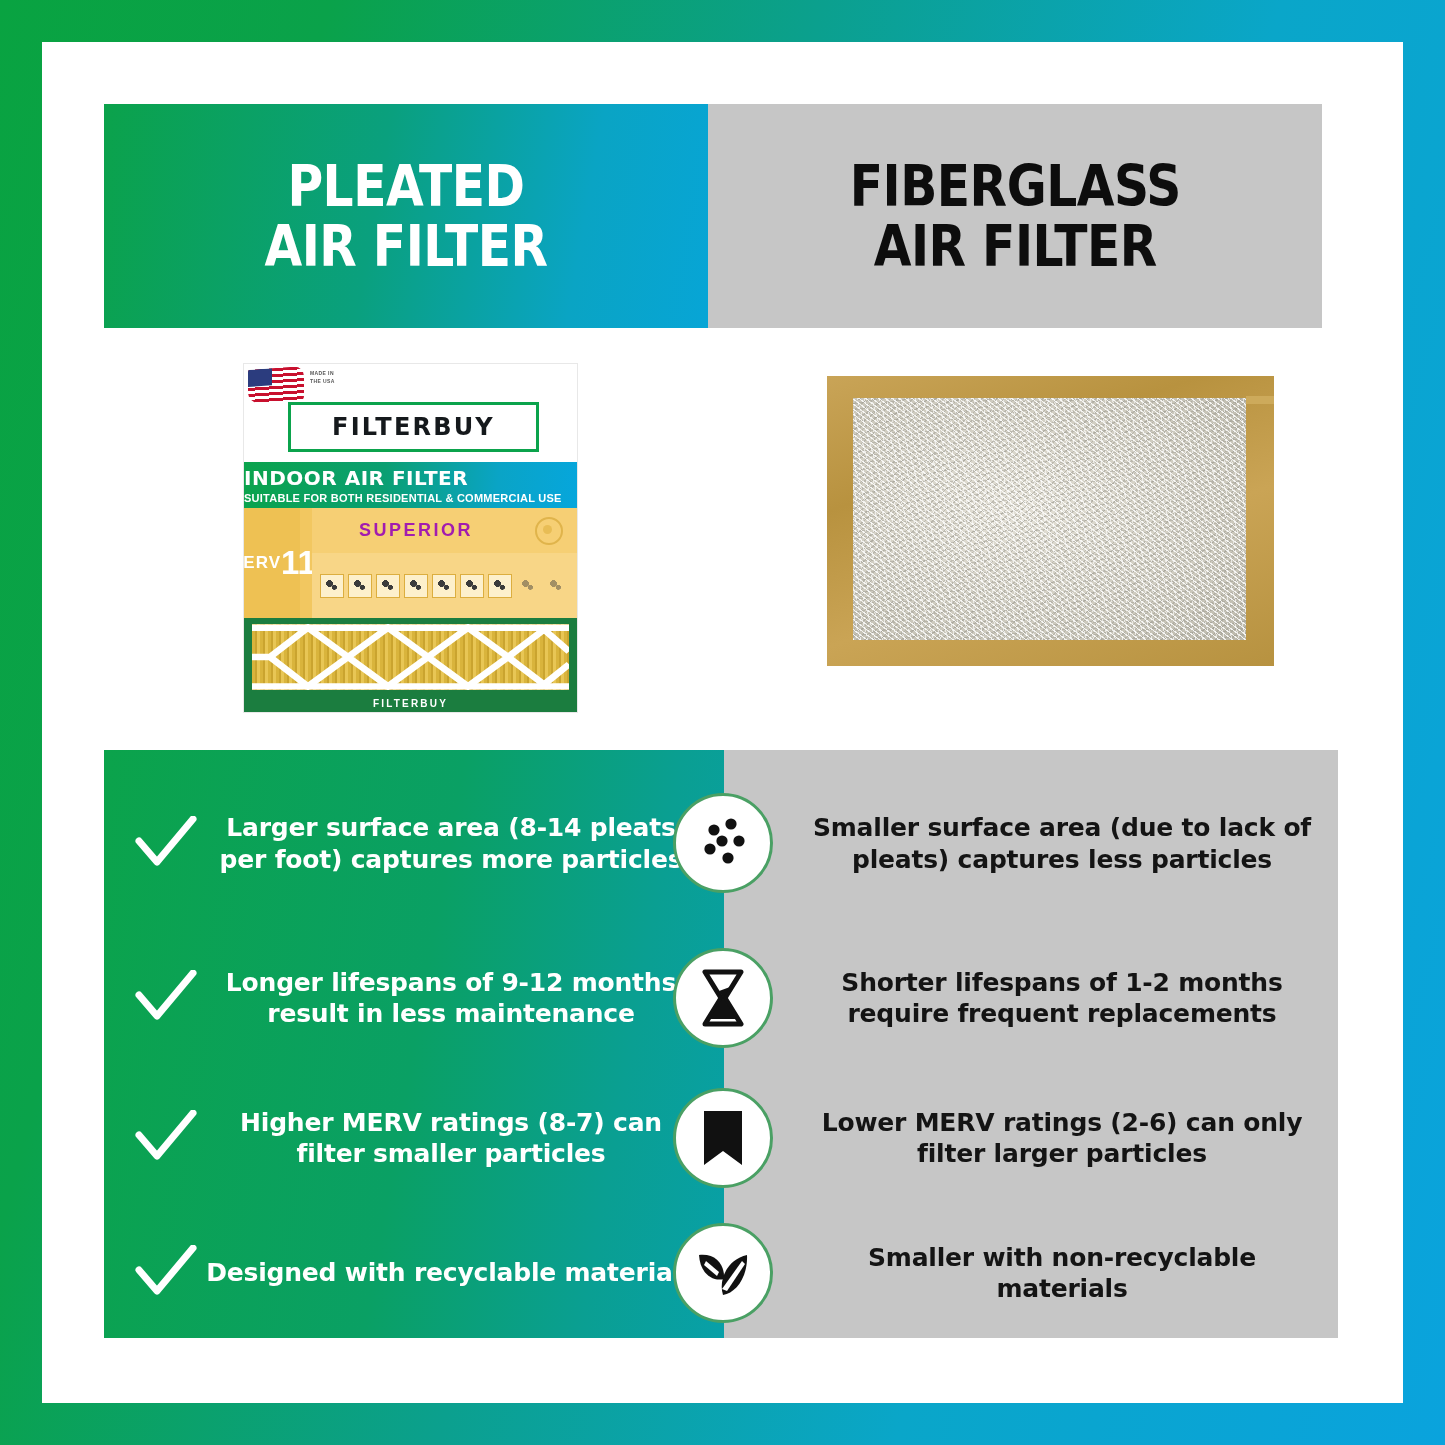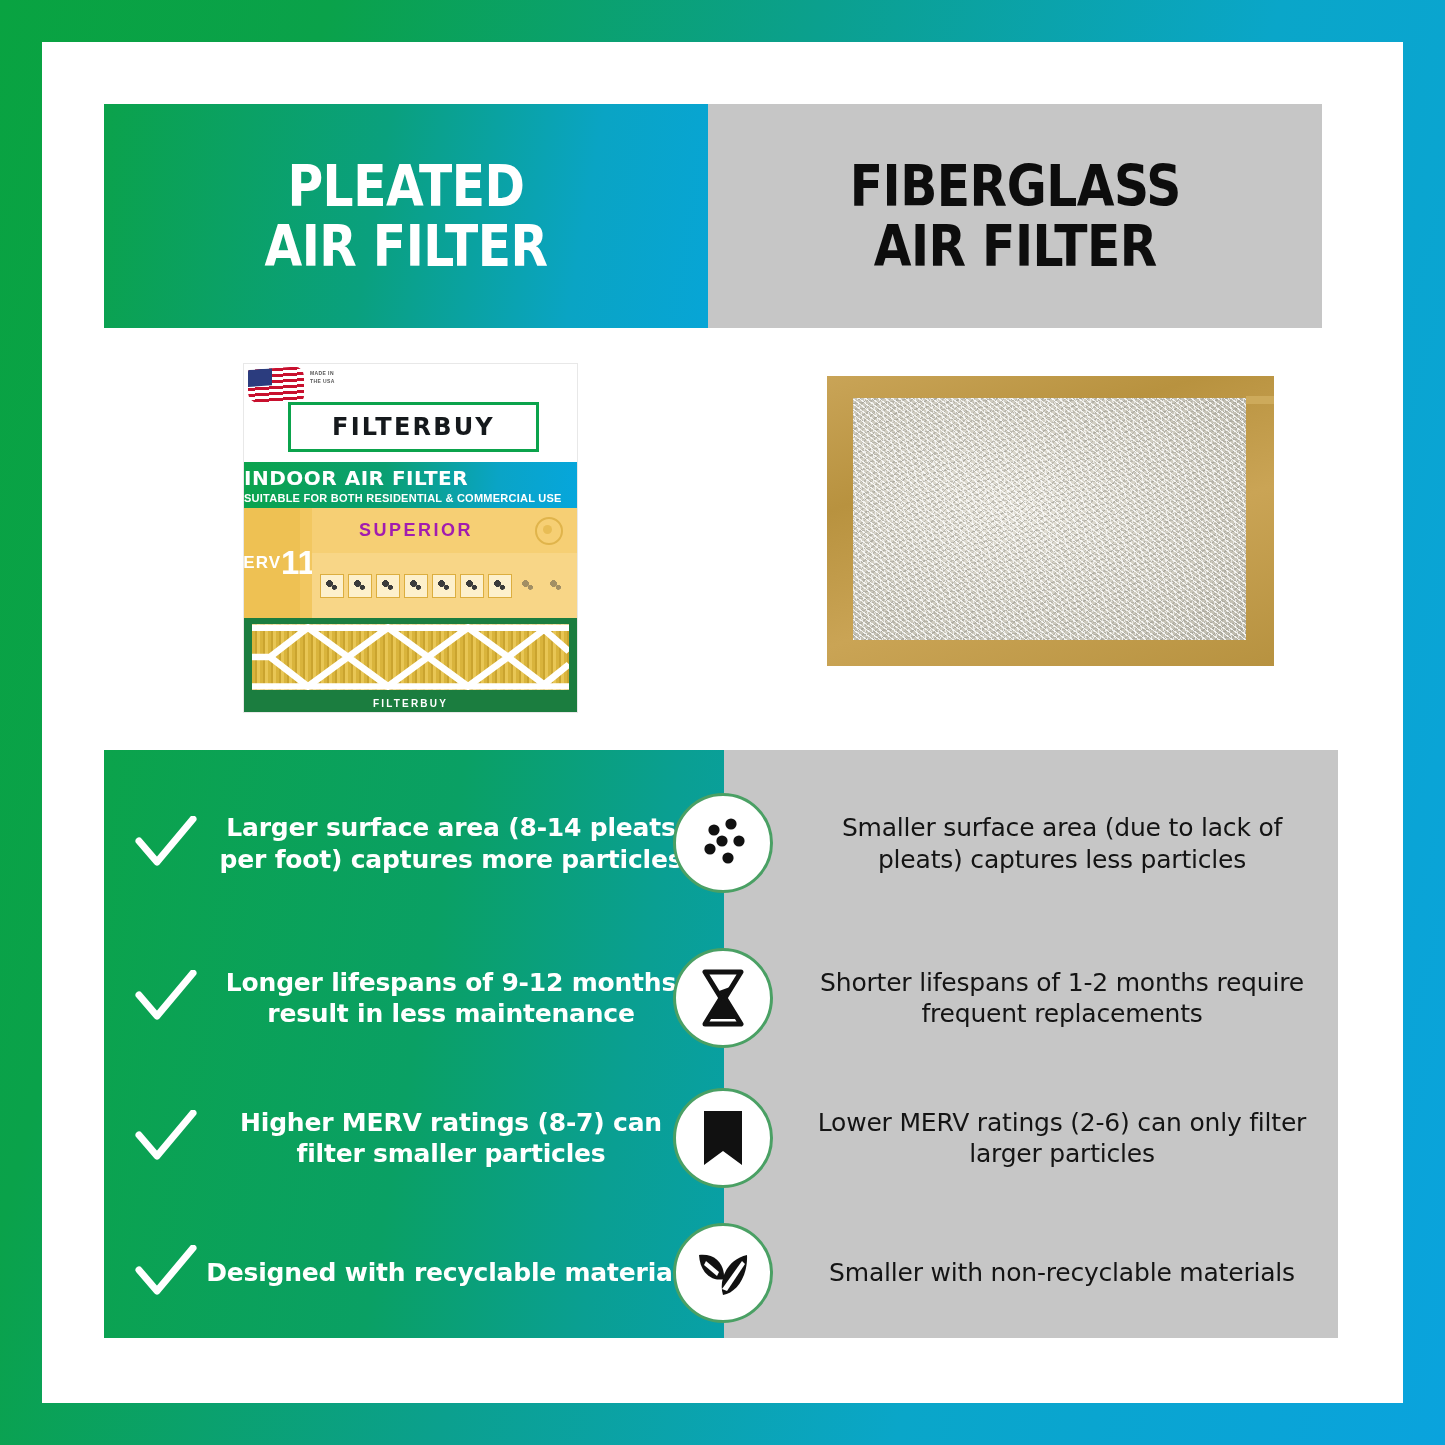--- a/index.html
+++ b/index.html
@@ -233,21 +233,21 @@
   .txt-left{
     flex:1 1 auto;text-align:center;padding-right:26px;
     color:#ffffff;font-weight:700;font-size:25px;line-height:1.26;
     font-family:"DejaVu Sans","Liberation Sans",sans-serif;
     letter-spacing:-0.2px;
   }
   .cell-right{
     width:614px;box-sizing:border-box;
     padding-left:86px;padding-right:24px;
     text-align:center;
-    color:#141414;font-weight:400;font-size:25px;line-height:1.26;
+    color:#141414;font-weight:700;font-size:25px;line-height:1.26;
     font-family:"DejaVu Sans","Liberation Sans",sans-serif;
     letter-spacing:-0.2px;
   }
 
   
   .badge{
     position:absolute;left:619px;
     width:100px;height:100px;margin-left:-50px;
     border-radius:50%;
     background:#ffffff;

